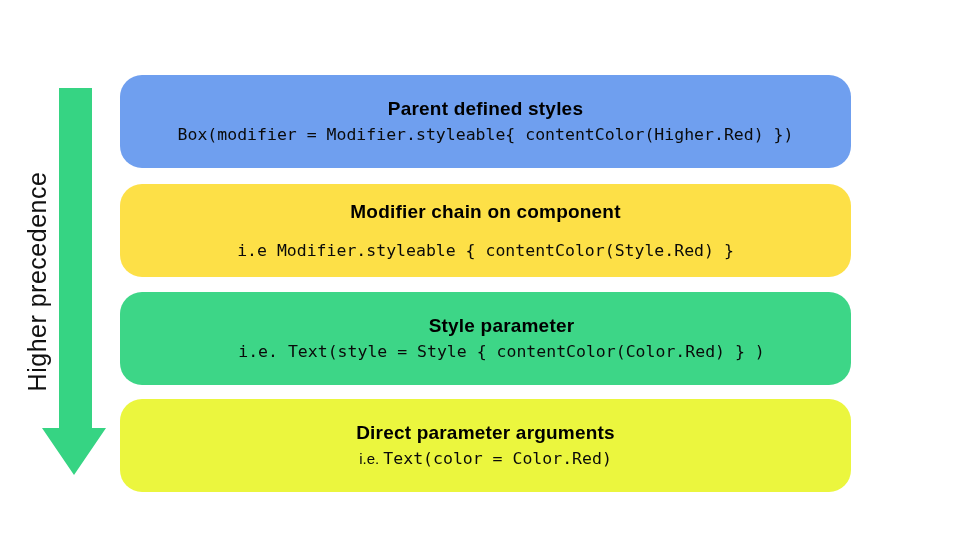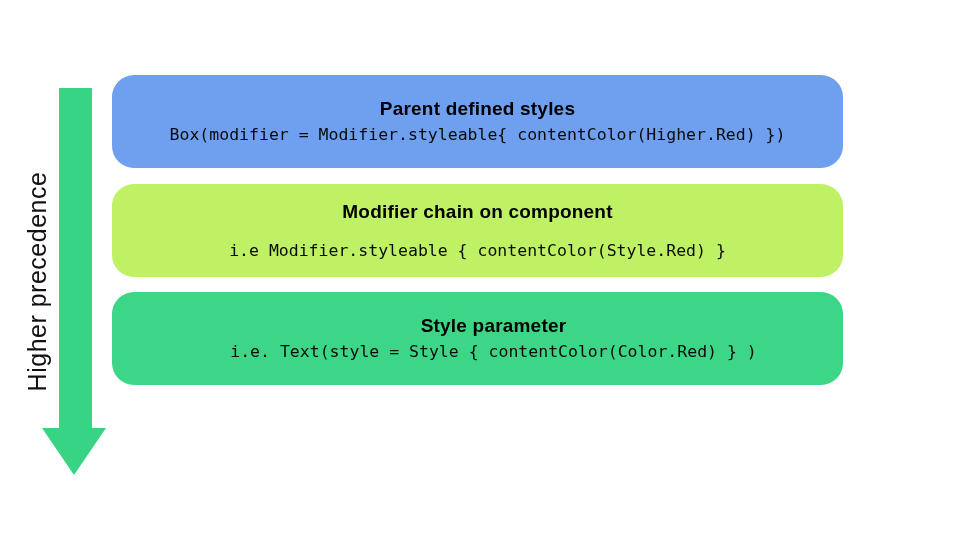--- a/index.html
+++ b/index.html
@@ -31,21 +31,21 @@
   }
   .arrow-svg {
     position: absolute;
     left: 40px;
     top: 85px;
     width: 70px;
     height: 395px;
   }
   .box {
     position: absolute;
-    left: 112px;
+    left: 120px;
     width: 731px;
     height: 93px;
     border-radius: 22px;
     display: flex;
     flex-direction: column;
     align-items: center;
     justify-content: center;
     gap: 4px;
     box-sizing: border-box;
   }
@@ -83,24 +83,28 @@
 
   <svg class="arrow-svg" viewBox="0 0 70 395" aria-hidden="true">
     <polygon points="19,3 52,3 52,343 66,343 34,390 2,343 19,343" style="fill: rgb(54, 212, 131);"></polygon>
   </svg>
 
   <div class="box b1" style="background-color: rgb(111, 159, 239);">
     <div class="box-title">Parent defined styles</div>
     <div class="box-code"><span class="code-prefix"></span><span class="mono">Box(modifier = Modifier.styleable{ contentColor(Higher.Red) })</span></div>
   </div>
 
-  <div class="box b2" style="background-color: #bef264; gap: 17px;">
+  <div class="box b2" style="background-color: #fde047; gap: 17px;">
     <div class="box-title">Modifier chain on component</div>
     <div class="box-code"><span class="code-prefix"></span><span class="mono">i.e Modifier.styleable { contentColor(Style.Red) }</span></div>
   </div>
 
   <div class="box b3" style="background-color: rgb(61, 214, 135); padding-left: 32px;">
     <div class="box-title">Style parameter</div>
     <div class="box-code"><span class="code-prefix"></span><span class="mono">i.e. Text(style = Style { contentColor(Color.Red) } )</span></div>
   </div>
 
+  <div class="box b4" style="background-color: rgb(235, 246, 62);">
+    <div class="box-title">Direct parameter arguments</div>
+    <div class="box-code"><span class="code-prefix">i.e. </span><span class="mono">Text(color = Color.Red)</span></div>
+  </div>
 
 </div>
 
 </body></html>

